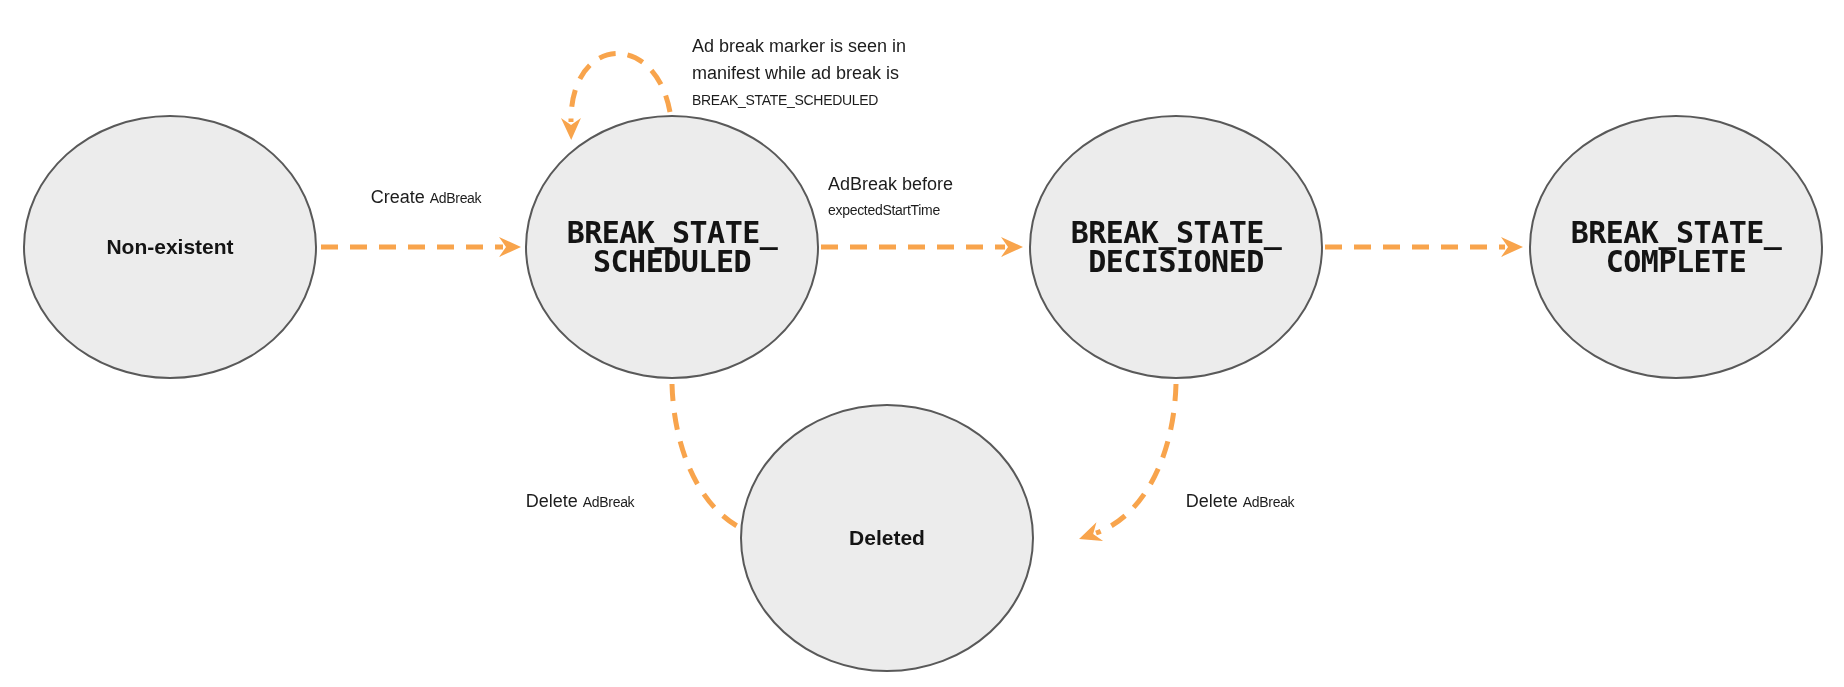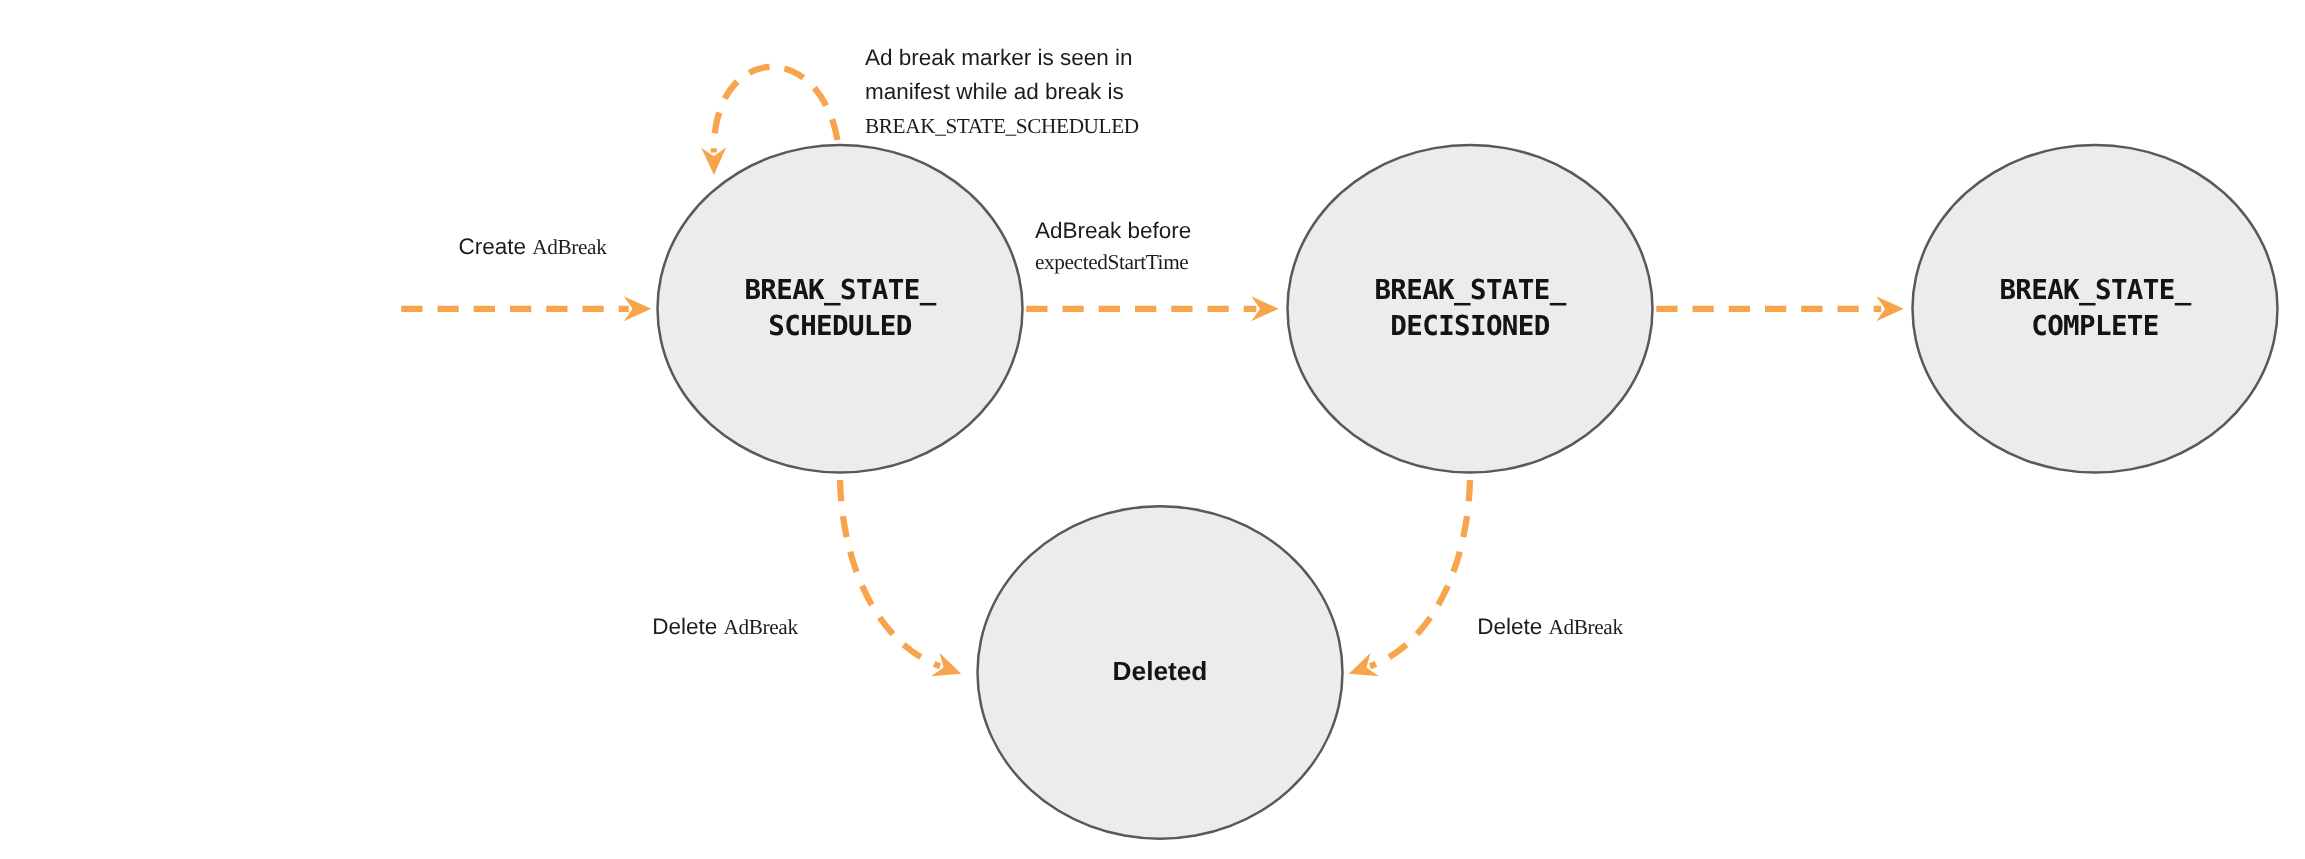--- a/index.html
+++ b/index.html
@@ -30,34 +30,34 @@
   }
   .node .name {
     font-family: "Liberation Sans", sans-serif;
     font-weight: bold;
     font-size: 21px;
     color: #141414;
   }
   .node .mono {
     font-family: "DejaVu Sans Mono", monospace;
     font-weight: bold;
-    font-size: 22px;
+    font-size: 30px;
     line-height: 29px;
     letter-spacing: -0.5px;
     color: #141414;
   }
   .elabel {
     position: absolute;
     font-size: 18px;
     line-height: 26px;
     white-space: nowrap;
   }
   .elabel .code, .elabel.codeline {
-    font-family: Liberation Serif, serif;
-    font-size: 17px;
+    font-family: Liberation Sans, sans-serif;
+    font-size: 14px;
     letter-spacing: -0.3px;
   }
   .center { text-align: center; }
 </style>
 </head>
 <body>
 
 <div class="stage">
 
   <svg class="edges" viewBox="0 0 1844 687">
@@ -69,20 +69,23 @@
     <g fill="none" stroke="#F8A44C" stroke-width="5" stroke-dasharray="17 12" stroke-linecap="butt">
       <path class="edge-path" d="M321,247 L503,247" marker-end="url(#arrowhead)" stroke="#F8A44C"></path>
       <path class="edge-path" d="M670,112 C655,30 570,35 571,122" marker-end="url(#arrowhead)" stroke="#F8A44C"></path>
       <path class="edge-path" d="M821,247 L1005,247" marker-end="url(#arrowhead)" stroke="#F8A44C"></path>
       <path class="edge-path" d="M1325,247 L1505,247" marker-end="url(#arrowhead)" stroke="#F8A44C"></path>
       <path class="edge-path" d="M672,384 C674,456 704,516 752,533" marker-end="url(#arrowhead)" stroke="#F8A44C"></path>
       <path class="edge-path" d="M1176,384 C1174,456 1144,516 1096,533" marker-end="url(#arrowhead)" stroke="#F8A44C"></path>
     </g>
   </svg>
 
+  <div class="node" style="left:23px; top:115px; width:294px; height:264px;">
+    <div class="name">Non-existent</div>
+  </div>
 
   <div class="node" style="left:525px; top:115px; width:294px; height:264px;">
     <div class="mono">
       <div>BREAK_STATE_</div>
       <div>SCHEDULED</div>
     </div>
   </div>
 
   <div class="node" style="left:1029px; top:115px; width:294px; height:264px;">
     <div class="mono">
@@ -91,21 +94,21 @@
     </div>
   </div>
 
   <div class="node" style="left:1529px; top:115px; width:294px; height:264px;">
     <div class="mono">
       <div>BREAK_STATE_</div>
       <div>COMPLETE</div>
     </div>
   </div>
 
-  <div class="node" style="left:781px; top:404px; width:294px; height:268px;text-align:center;">
+  <div class="node" style="left:740px; top:404px; width:294px; height:268px;text-align:center;">
     <div class="name">Deleted</div>
   </div>
 
   <div class="elabel center" style="left:341px; top:184px; width:170px;">
     <span>Create </span><span class="code">AdBreak</span>
   </div>
 
   <div class="elabel" style="left:692px; top:33px; line-height:27px;">
     <div>Ad break marker is seen in</div>
     <div>manifest while ad break is</div>

